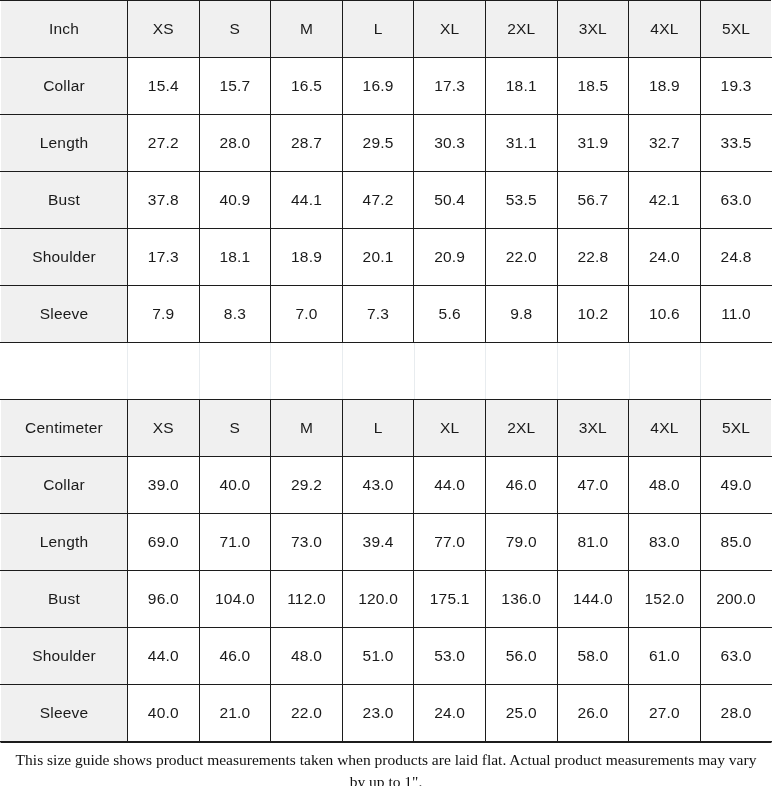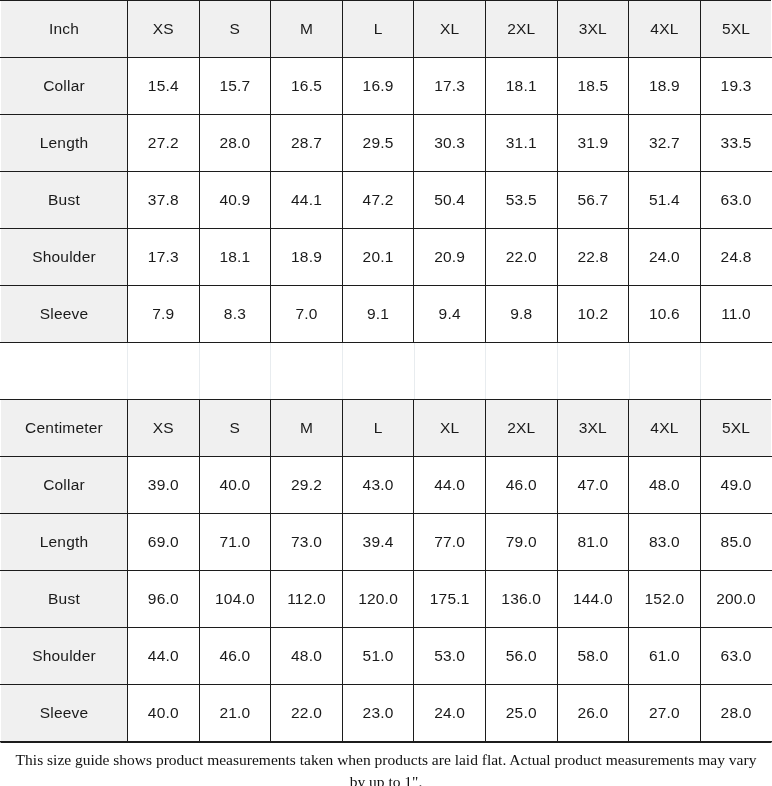--- a/index.html
+++ b/index.html
@@ -166,42 +166,42 @@
       </tr>
       <tr>
         <td class="row-label">Bust</td>
         <td class="value-cell">37.8</td>
         <td class="value-cell">40.9</td>
         <td class="value-cell">44.1</td>
         <td class="value-cell">47.2</td>
         <td class="value-cell">50.4</td>
         <td class="value-cell">53.5</td>
         <td class="value-cell">56.7</td>
-        <td class="value-cell">51.4</td>
+        <td class="value-cell">42.1</td>
         <td class="value-cell">63.0</td>
       </tr>
       <tr>
         <td class="row-label">Shoulder</td>
         <td class="value-cell">17.3</td>
         <td class="value-cell">18.1</td>
         <td class="value-cell">18.9</td>
         <td class="value-cell">20.1</td>
         <td class="value-cell">20.9</td>
         <td class="value-cell">22.0</td>
         <td class="value-cell">22.8</td>
         <td class="value-cell">24.0</td>
         <td class="value-cell">24.8</td>
       </tr>
       <tr>
         <td class="row-label">Sleeve</td>
         <td class="value-cell">7.9</td>
         <td class="value-cell">8.3</td>
         <td class="value-cell">7.0</td>
-        <td class="value-cell">9.1</td>
-        <td class="value-cell">9.4</td>
+        <td class="value-cell">7.3</td>
+        <td class="value-cell">5.6</td>
         <td class="value-cell">9.8</td>
         <td class="value-cell">10.2</td>
         <td class="value-cell">10.6</td>
         <td class="value-cell">11.0</td>
       </tr>
     </tbody>
   </table>
 
   <div class="table-gap">
     <div class="gap-rule" style="left:127px"></div>

